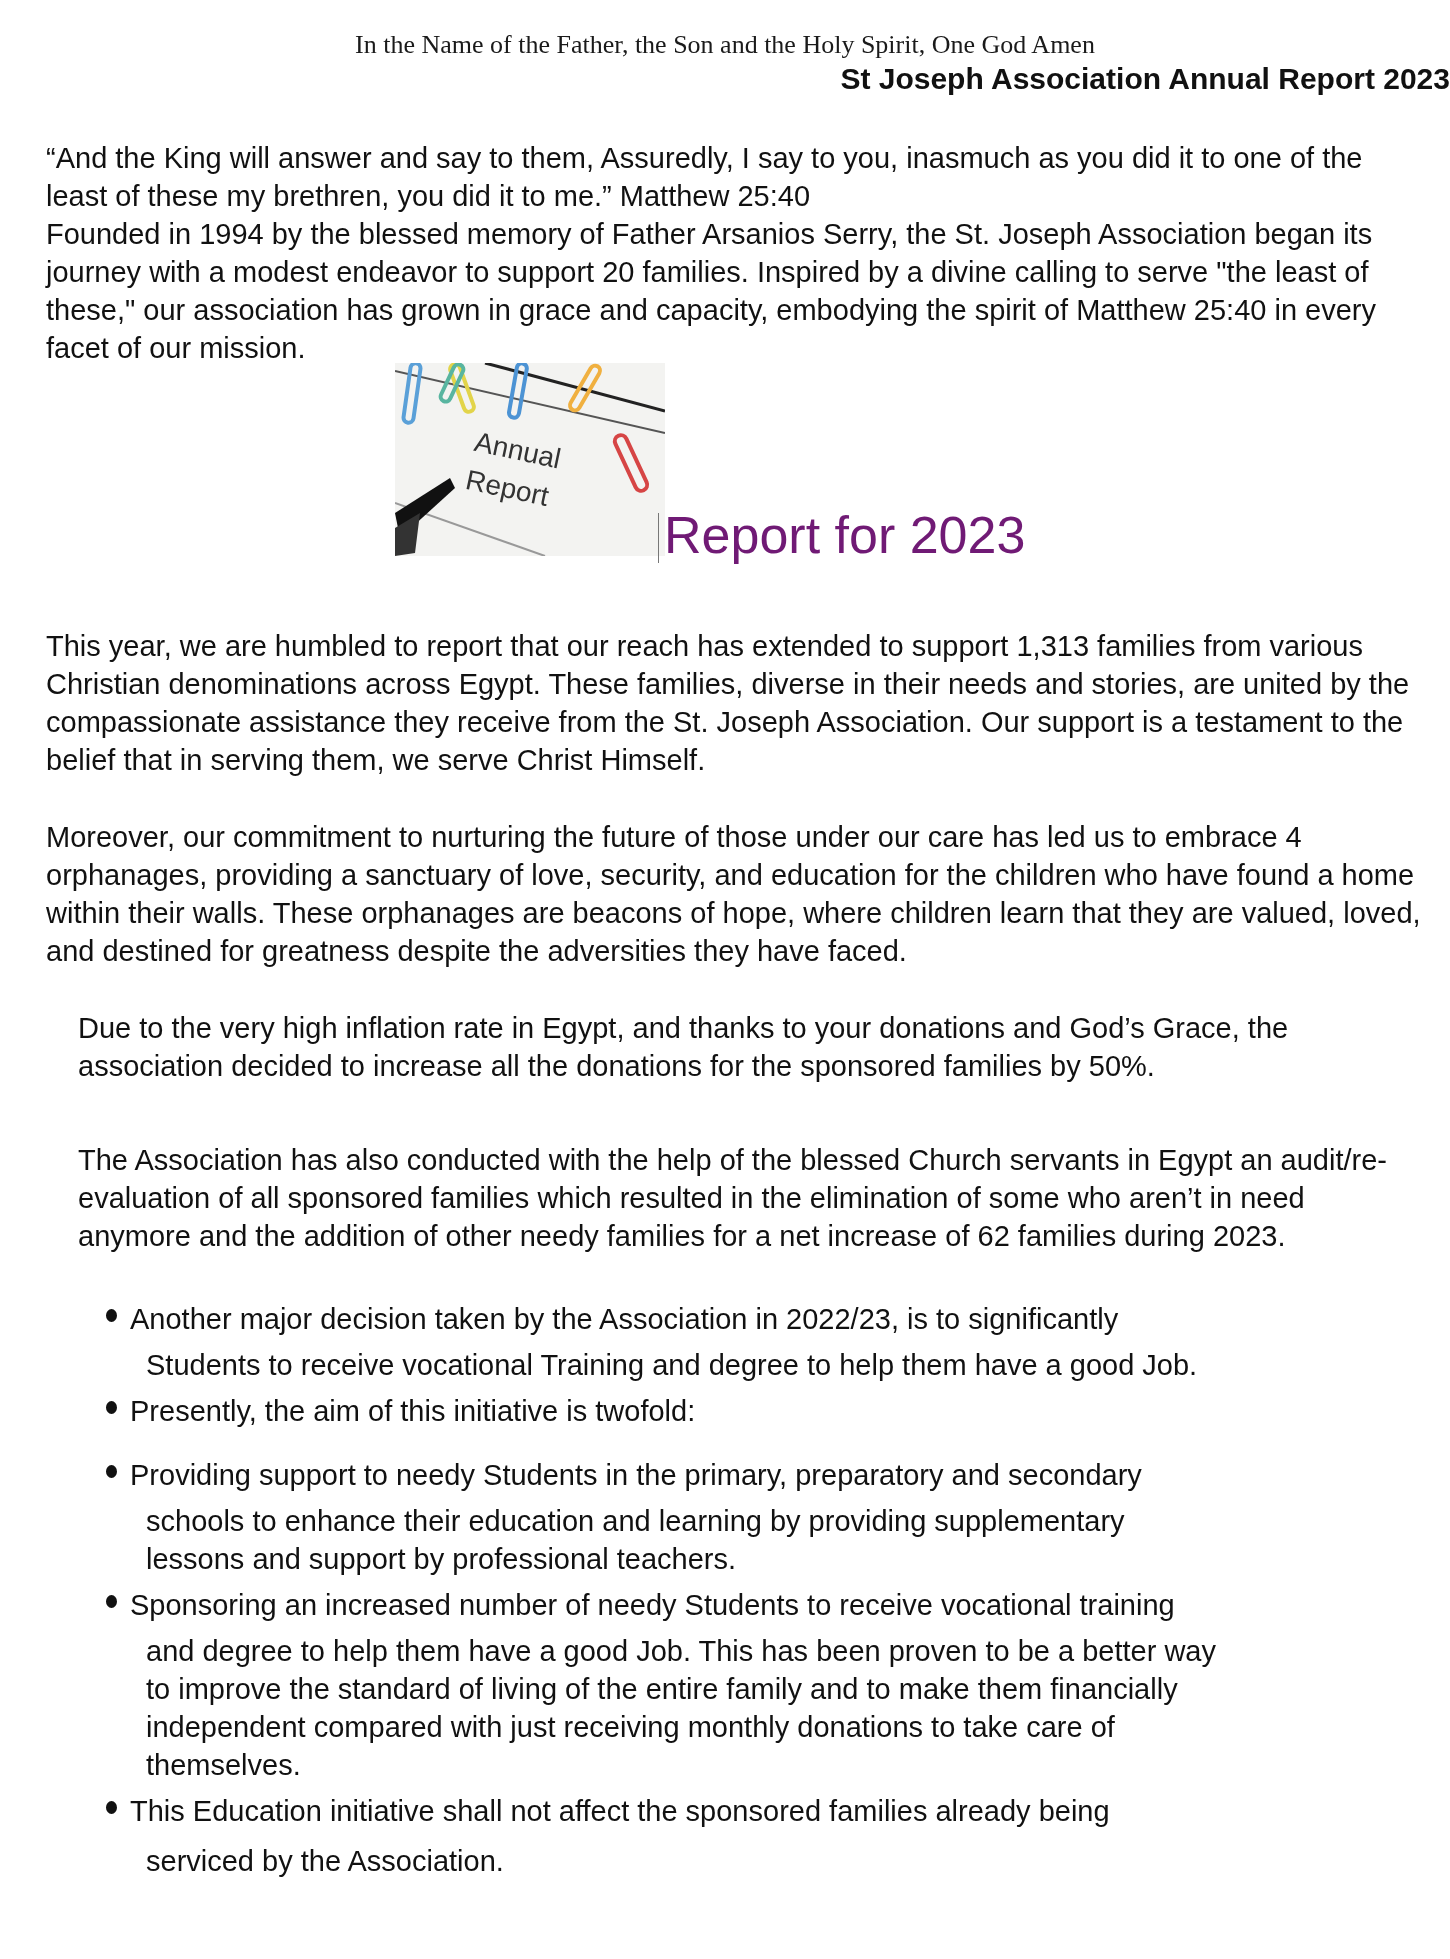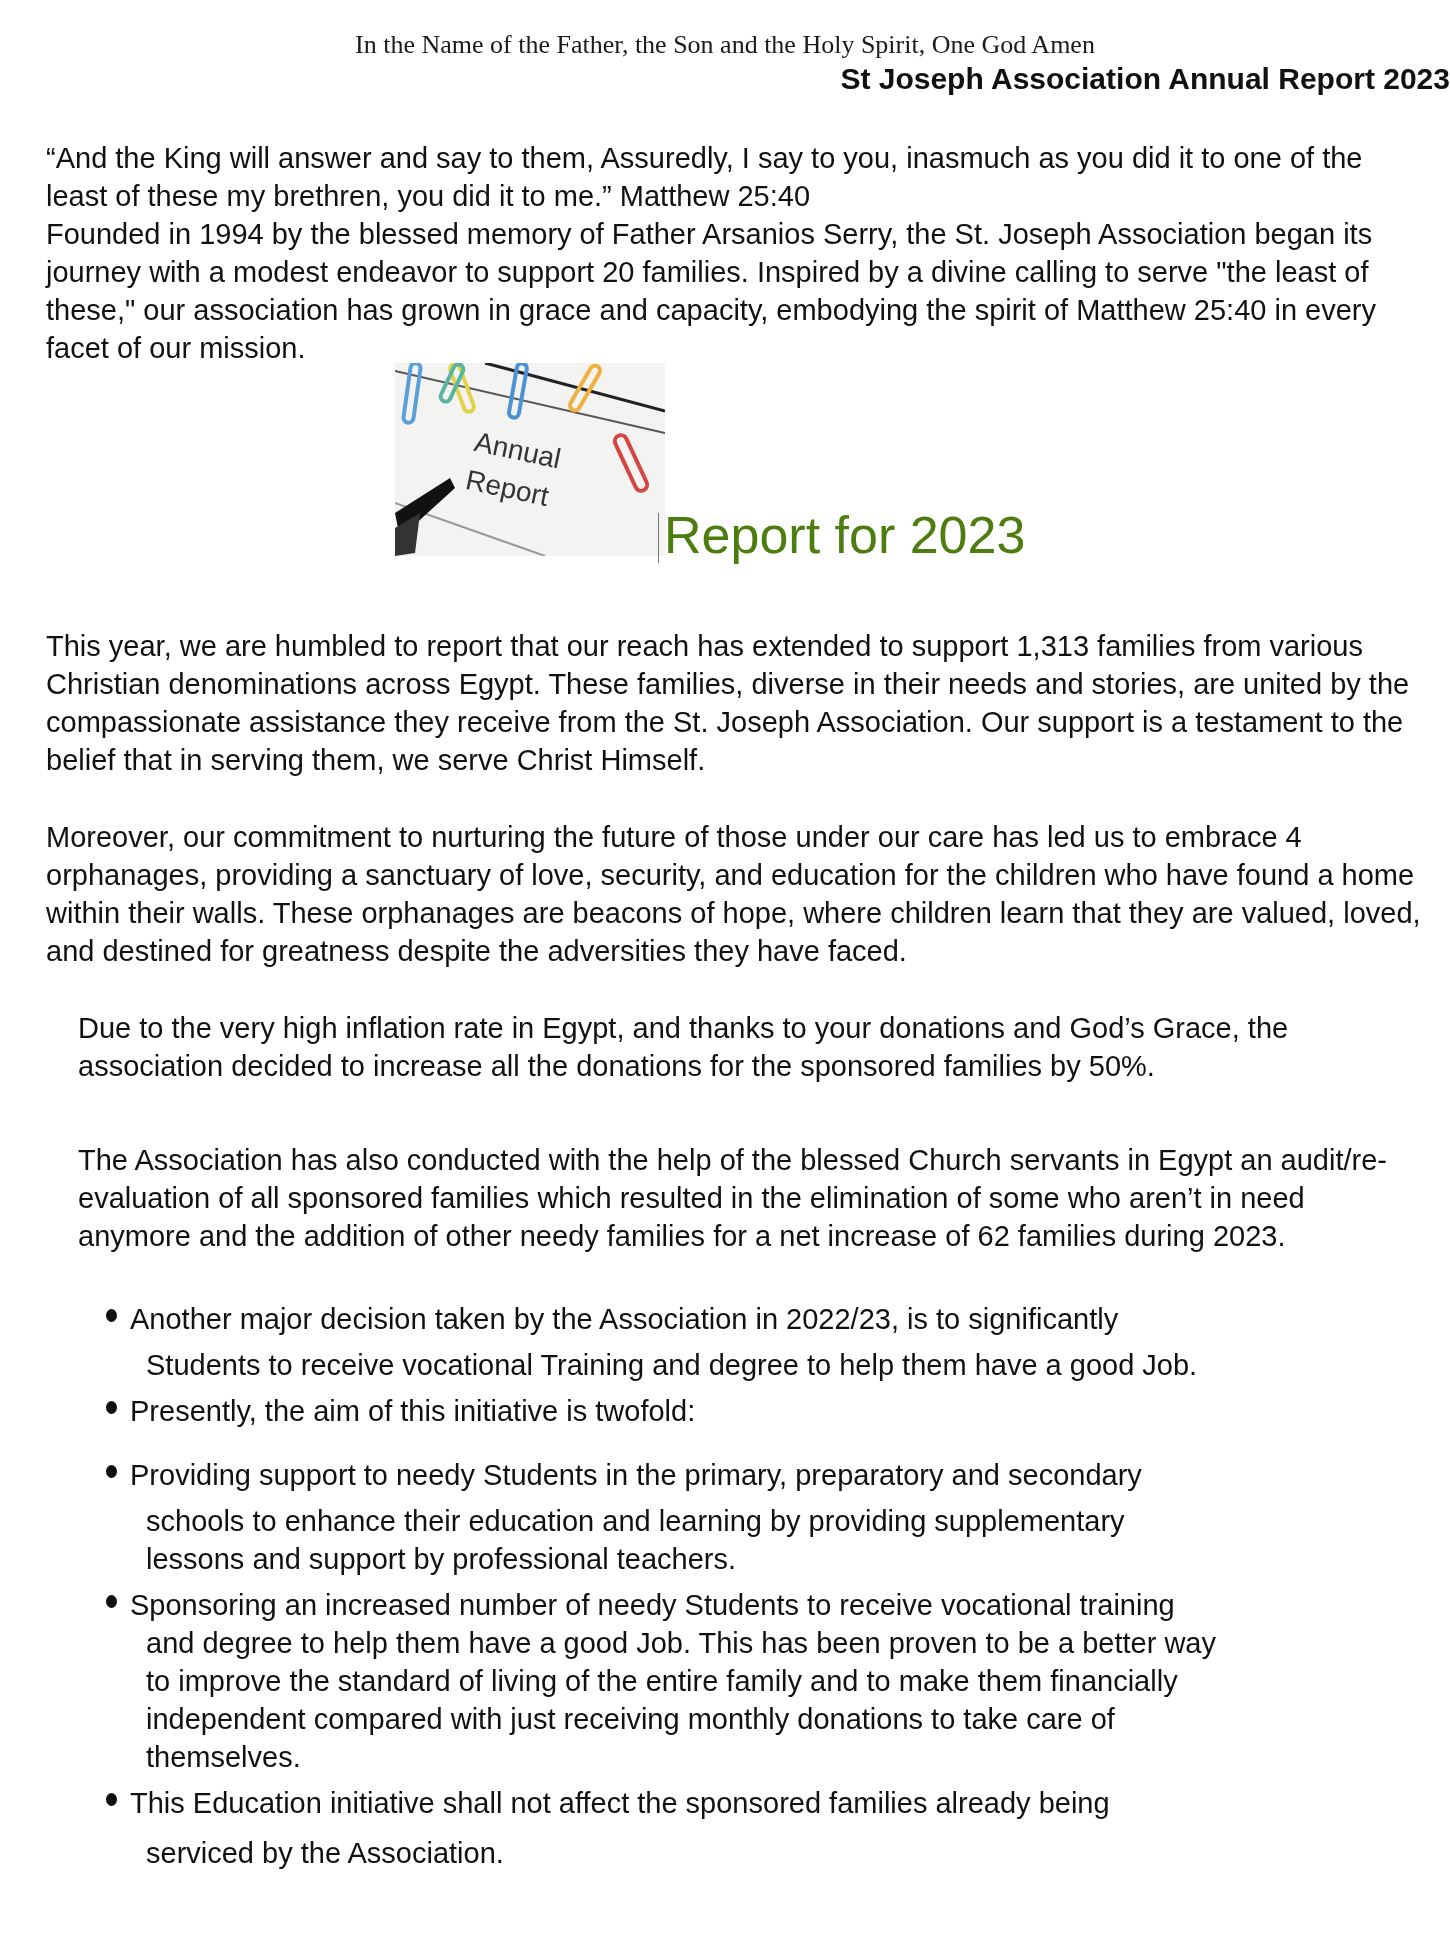--- a/index.html
+++ b/index.html
@@ -31,21 +31,21 @@
       border-radius: 50%; background: #111;
     }
     .bullet .first { display: block; line-height: 38px; }
     .bullet .cont { display: block; padding-left: 16px; line-height: 38px; }
     .report-image {
       position: absolute; left: 395px; top: 363px; width: 270px; height: 193px;
       overflow: hidden; background: #f4f4f2;
     }
     .report-heading {
       position: absolute; left: 664px; top: 505px;
-      font-size: 52px; line-height: 60px; color: #4d7c0f;
+      font-size: 52px; line-height: 60px; color: #701a75;
     }
     .report-heading::before {
       content: ""; position: absolute; left: -6px; top: 8px; width: 1px; height: 50px; background: #777;
     }
   </style>
 </head>
 <body>
 
 <div class="header-invocation">In the Name of the Father, the Son and the Holy Spirit, One God Amen</div>
 <div class="header-title">St Joseph Association Annual Report 2023</div>
@@ -89,21 +89,21 @@
     <span class="first">Presently, the aim of this initiative is twofold:</span>
   </li>
   <li class="bullet" style="margin-bottom:8px;">
     <span class="dot"></span>
     <span class="first" style="margin-bottom:8px;">Providing support to needy Students in the primary, preparatory and secondary</span>
     <span class="cont">schools to enhance their education and learning by providing supplementary</span>
     <span class="cont">lessons and support by professional teachers.</span>
   </li>
   <li class="bullet" style="margin-bottom:8px;">
     <span class="dot"></span>
-    <span class="first" style="">Sponsoring an increased number of needy Students to receive vocational training</span>
+    <span class="first" style="margin-bottom:8px;">Sponsoring an increased number of needy Students to receive vocational training</span>
     <span class="cont">and degree to help them have a good Job. This has been proven to be a better way</span>
     <span class="cont">to improve the standard of living of the entire family and to make them financially</span>
     <span class="cont">independent compared with just receiving monthly donations to take care of</span>
     <span class="cont">themselves.</span>
   </li>
   <li class="bullet">
     <span class="dot"></span>
     <span class="first" style="margin-bottom:12px;">This Education initiative shall not affect the sponsored families already being</span>
     <span class="cont">serviced by the Association.</span>
   </li>

